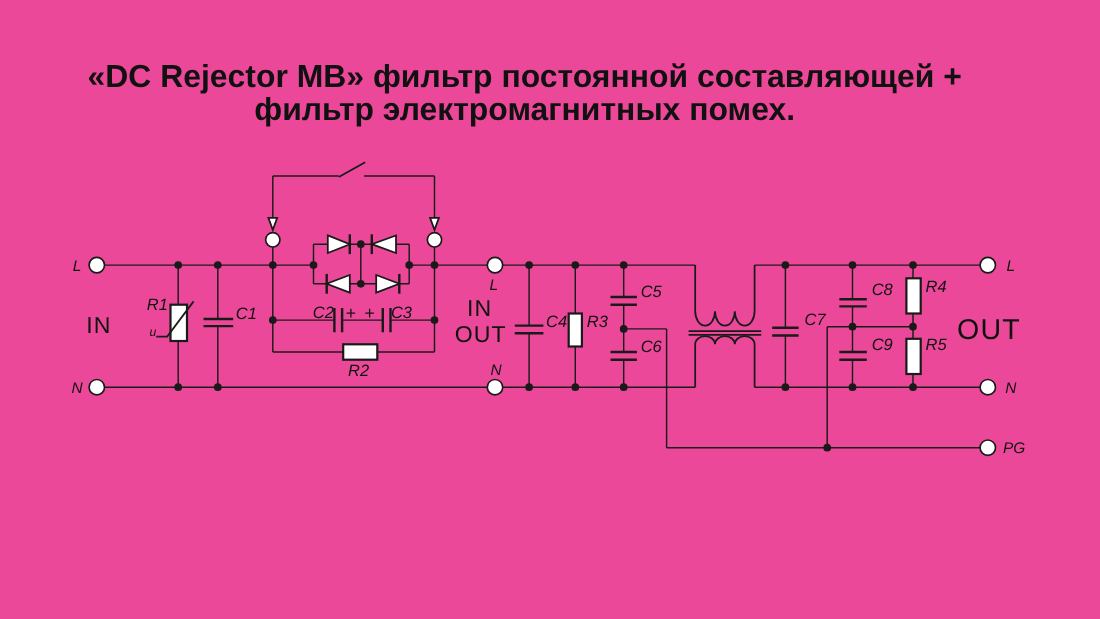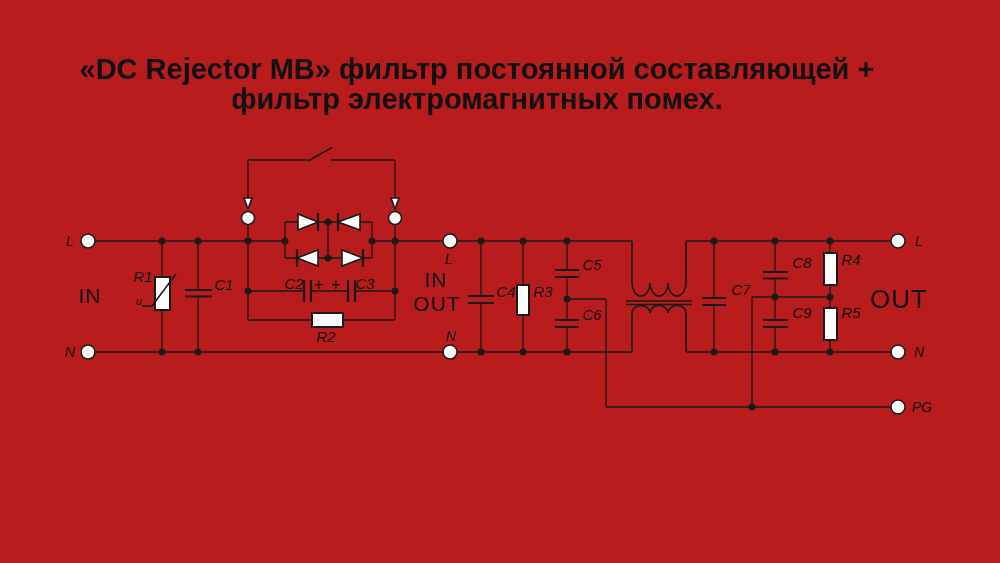--- a/index.html
+++ b/index.html
@@ -1,16 +1,16 @@
 <!DOCTYPE html>
 <html><head>
 <meta charset="utf-8">
 <style>
   html,body{margin:0;padding:0;background:#ffffff;}
-  .page{position:relative;width:1000px;height:563px;background:#b91c1c;overflow:hidden;}
+  .page{position:relative;width:1000px;height:563px;background:#ec4899;overflow:hidden;}
   svg{display:block;}
   svg text{font-family:"Liberation Sans","DejaVu Sans",sans-serif;fill:#111111;}
   .t-title{font-size:29px;font-weight:bold;text-anchor:middle;}
   .t-big{font-size:21px;text-anchor:middle;letter-spacing:1px;}
   .t-big-r{font-size:26px;text-anchor:middle;letter-spacing:1px;}
   .t-ref{font-size:15px;font-style:italic;text-anchor:middle;}
   .t-term{font-size:14px;font-style:italic;text-anchor:middle;}
   .t-u{font-size:11px;font-style:italic;text-anchor:middle;}
   .t-plus{font-size:16px;text-anchor:middle;}
   .wire{stroke:#1a1a1a;stroke-width:1.3;fill:none;}

